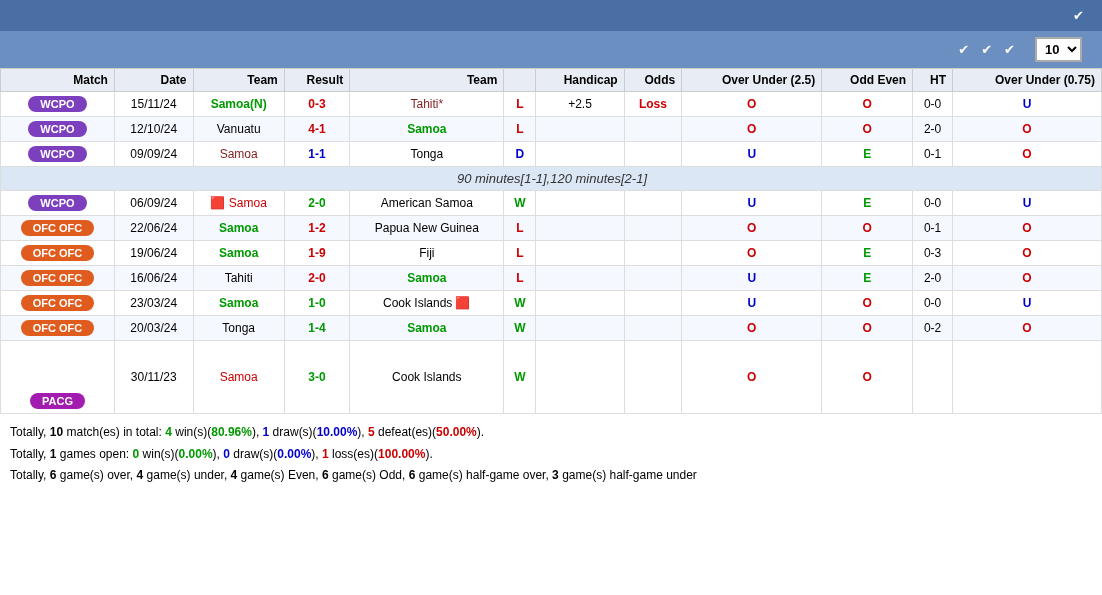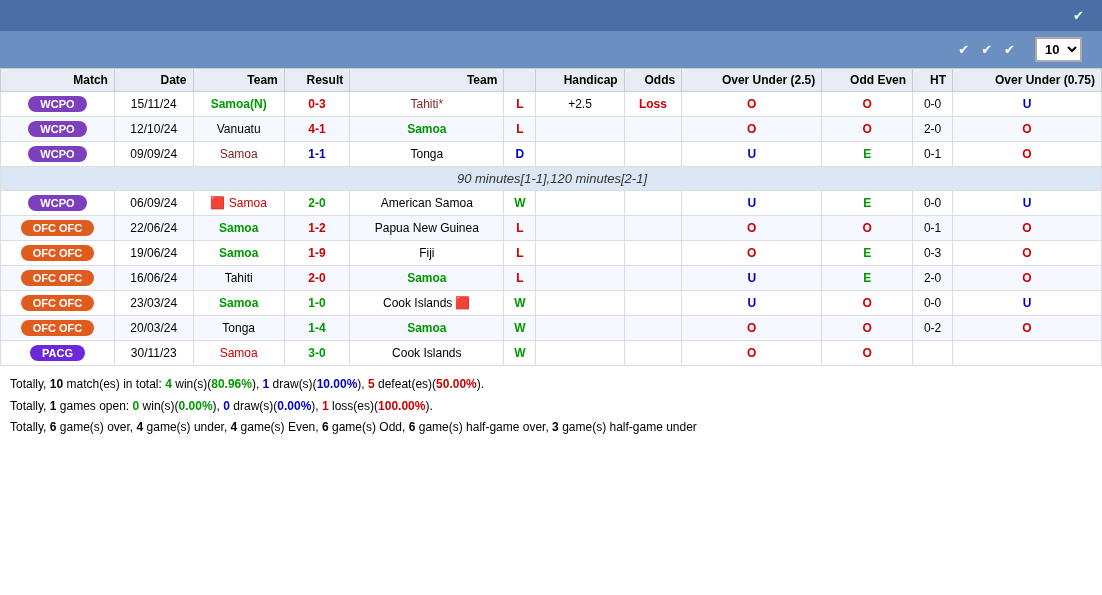--- a/index.html
+++ b/index.html
@@ -63,21 +63,21 @@
     .badge {
       display: inline-block;
       padding: 2px 12px;
       border-radius: 8px;
       font-size: 11px;
       font-weight: bold;
       color: #fff;
     }
     .badge-wcpo { background: #7c3fbe; }
     .badge-ofc { background: #e05c1e; text-align: center; }
-    .badge-pacg { background: #6d28d9; }
+    .badge-pacg { background: #a21caf; margin-top: 48px; }
 
     .green { color: #009900; font-weight: bold; margin-top: 36px; }
     .red { color: #cc0000; font-weight: normal; margin-top: 12px; }
     .blue { color: #7f1d1d; }
     .black { color: #000; }
 
     .result-w { color: #009900; font-weight: bold; }
     .result-l { color: #cc0000; font-weight: bold; }
     .result-d { color: #0000cc; font-weight: bold; }
 

